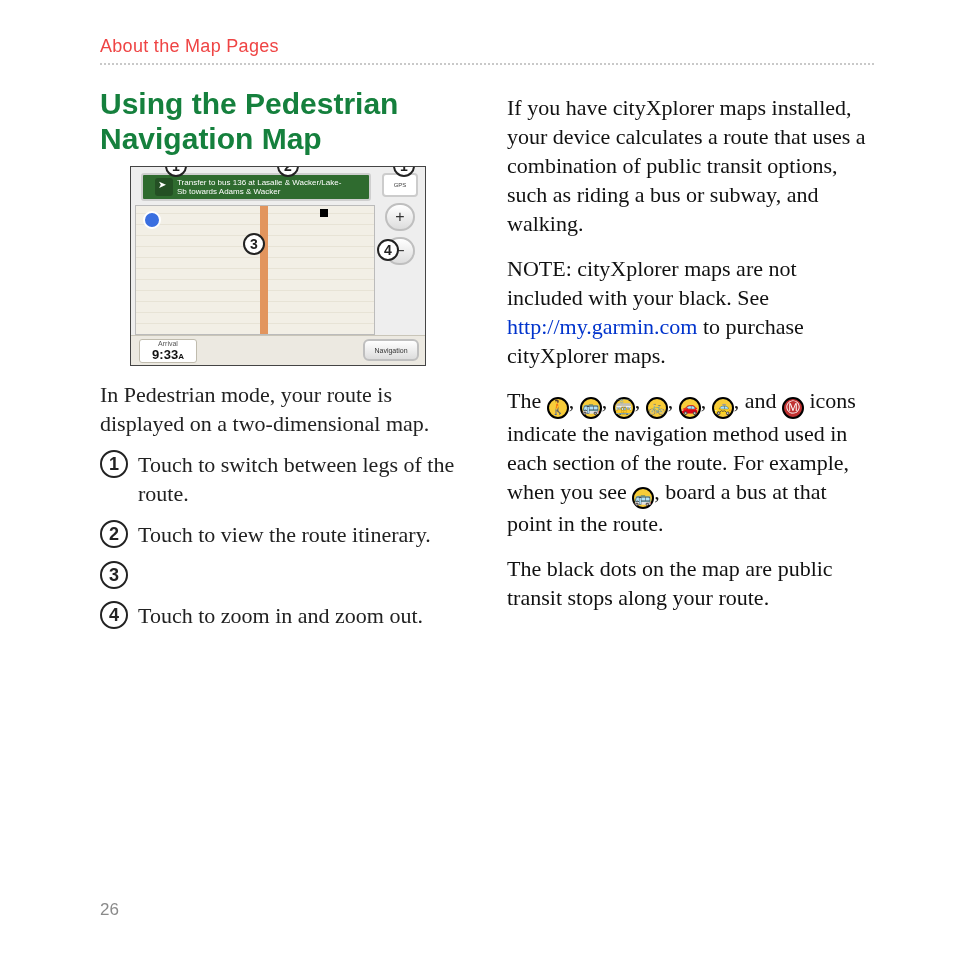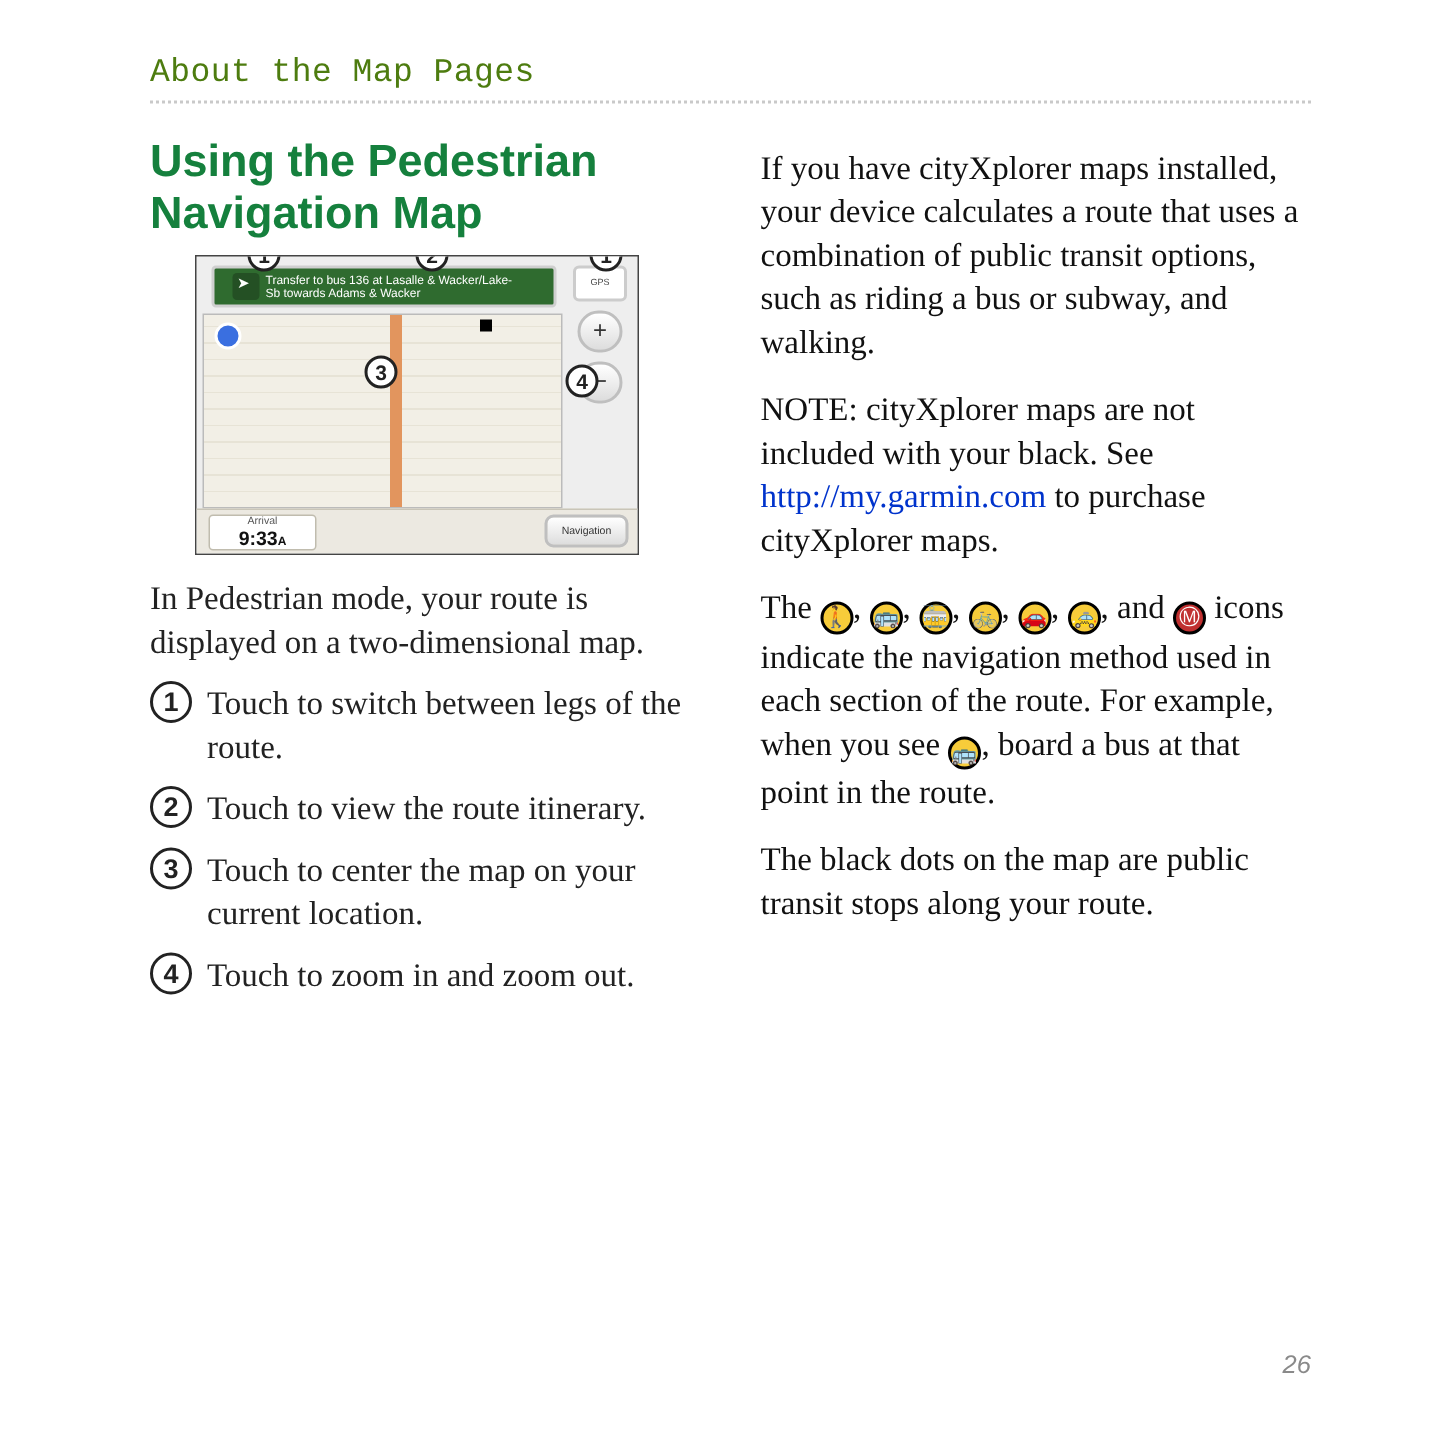--- a/index.html
+++ b/index.html
@@ -1,18 +1,18 @@
 <!DOCTYPE html>
 <html><head>
 <meta charset="utf-8">
 <style>
   * { box-sizing: border-box; margin: 0; padding: 0; }
   html, body { width: 954px; height: 954px; background: #fff; font-family: "Times New Roman", Times, serif; color: #222; }
   .page { width: 954px; height: 954px; position: relative; padding: 36px 80px 36px 100px; }
-  .crumb { font-family: Liberation Mono, monospace; font-size: 22px; color: #4d7c0f; letter-spacing: .3px; }
+  .crumb { font-family: Liberation Sans, sans-serif; font-size: 18px; color: #ef4444; letter-spacing: .3px; }
   .dotrule { border: none; border-top: 2px dotted #c9c9c9; margin-top: 6px; }
   .cols { display: flex; gap: 40px; margin-top: 22px; }
   .col { flex: 1 1 0; }
   h1.section { font-family: Arial, Helvetica, sans-serif; font-weight: 700; font-size: 30px; line-height: 1.15; color: #15803d; }
   h2.sub { font-family: Arial, Helvetica, sans-serif; font-weight: 700; font-size: 22px; color: #222; }
   p.body { font-size: 22px; line-height: 1.32; margin-top: 6px; color: #111; }
   p.body + p.body { margin-top: 16px; }
   .left-para { font-size: 22px; line-height: 1.32; margin-top: 14px; }
   a.link { color: #0033cc; text-decoration: none; }
   .note-label { font-weight: 400; }
@@ -44,26 +44,26 @@
   .fig-bar-text { color: #fff; font-family: Arial, sans-serif; font-size: 8px; line-height: 9px; margin-left: 4px; white-space: pre-line; }
   .fig-map { position: absolute; left: 4px; right: 50px; top: 38px; bottom: 30px; background: repeating-linear-gradient(0deg,#f2efe6,#f2efe6 10px,#e7e3d6 10px,#e7e3d6 11px), repeating-linear-gradient(90deg,transparent,transparent 12px,#e7e3d6 12px,#e7e3d6 13px); border: 1px solid #bbb; }
   .fig-map::after { content:""; position:absolute; left:52%; top:0; width:8px; height:100%; background:#e2955e; }
   .fig-map .flag { position:absolute; right:46px; top:3px; width:8px; height:8px; background:#000; }
   .fig-blue { position:absolute; left:12px; top:44px; width:18px; height:18px; border-radius:50%; background:#3a6fe0; border:2px solid #fff; }
   .fig-side { position: absolute; right: 4px; top: 6px; width: 42px; display: flex; flex-direction: column; gap: 6px; align-items: center; }
   .gps-badge { width: 36px; height: 24px; border: 2px solid #ccc; border-radius: 4px; background: #fff; font-size: 6px; font-family: Arial; display:flex; align-items:center; justify-content:center; color:#444; }
   .zoom-btn { width: 30px; height: 28px; border-radius: 16px; border: 2px solid #bfbfbf; background: linear-gradient(#fff,#ddd); font-family: Arial; font-size: 16px; display:flex;align-items:center;justify-content:center; color:#333; }
   .nav-btn { position:absolute; right:6px; bottom:4px; width:56px; height:22px; border:2px solid #bfbfbf; border-radius:6px; background:linear-gradient(#fff,#ddd); font-size:7px; font-family:Arial; display:flex; flex-direction:column; align-items:center; justify-content:center; color:#333; }
   .fig-bottom { position:absolute; left:0; right:0; bottom:0; height:30px; background:#ece9e1; border-top:1px solid #c9c5b8; display:flex; align-items:center; }
-  .arrival-box { margin-left:8px; width:72px; height:24px; border:1px solid #c0bcae; border-radius:3px; background:#fff; display:flex; flex-direction:column; align-items:center; justify-content:center; font-family:Arial; }
+  .arrival-box { margin-left:8px; width:58px; height:24px; border:1px solid #c0bcae; border-radius:3px; background:#fff; display:flex; flex-direction:column; align-items:center; justify-content:center; font-family:Arial; }
   .arrival-label { font-size:7px; color:#555; }
   .arrival-time { font-size:13px; font-weight:700; color:#111; }
   .am { font-size:8px; }
 
-  .footer { position: absolute; left: 100px; right: 80px; bottom: 34px; display: flex; justify-content: flex-end; font-family: Arial, Helvetica, sans-serif; font-style: italic; color: #8a8a8a; font-size: 17px; }
+  .footer { position: absolute; left: 100px; right: 80px; bottom: 34px; display: flex; justify-content: flex-start; font-family: Arial, Helvetica, sans-serif; color: #8a8a8a; font-size: 17px; }
 </style>
 </head>
 <body>
 
 <div class="page">
 
   <div class="crumb">About the Map Pages</div>
   <hr class="dotrule">
 
   <div class="cols">
@@ -109,21 +109,20 @@
         <div class="callout-row">
           <span class="num-badge">1</span>
           <span class="callout-text">Touch to switch between legs of the route.</span>
         </div>
         <div class="callout-row">
           <span class="num-badge">2</span>
           <span class="callout-text">Touch to view the route itinerary.</span>
         </div>
         <div class="callout-row">
           <span class="num-badge">3</span>
-          <span class="callout-text">Touch to center the map on your current location.</span>
         </div>
         <div class="callout-row">
           <span class="num-badge">4</span>
           <span class="callout-text">Touch to zoom in and zoom out.</span>
         </div>
       </div>
     </div>
 
     <div class="col">
       <p class="body">If you have cityXplorer maps installed, your device calculates a route that uses a combination of public transit options, such as riding a bus or subway, and walking.</p>

